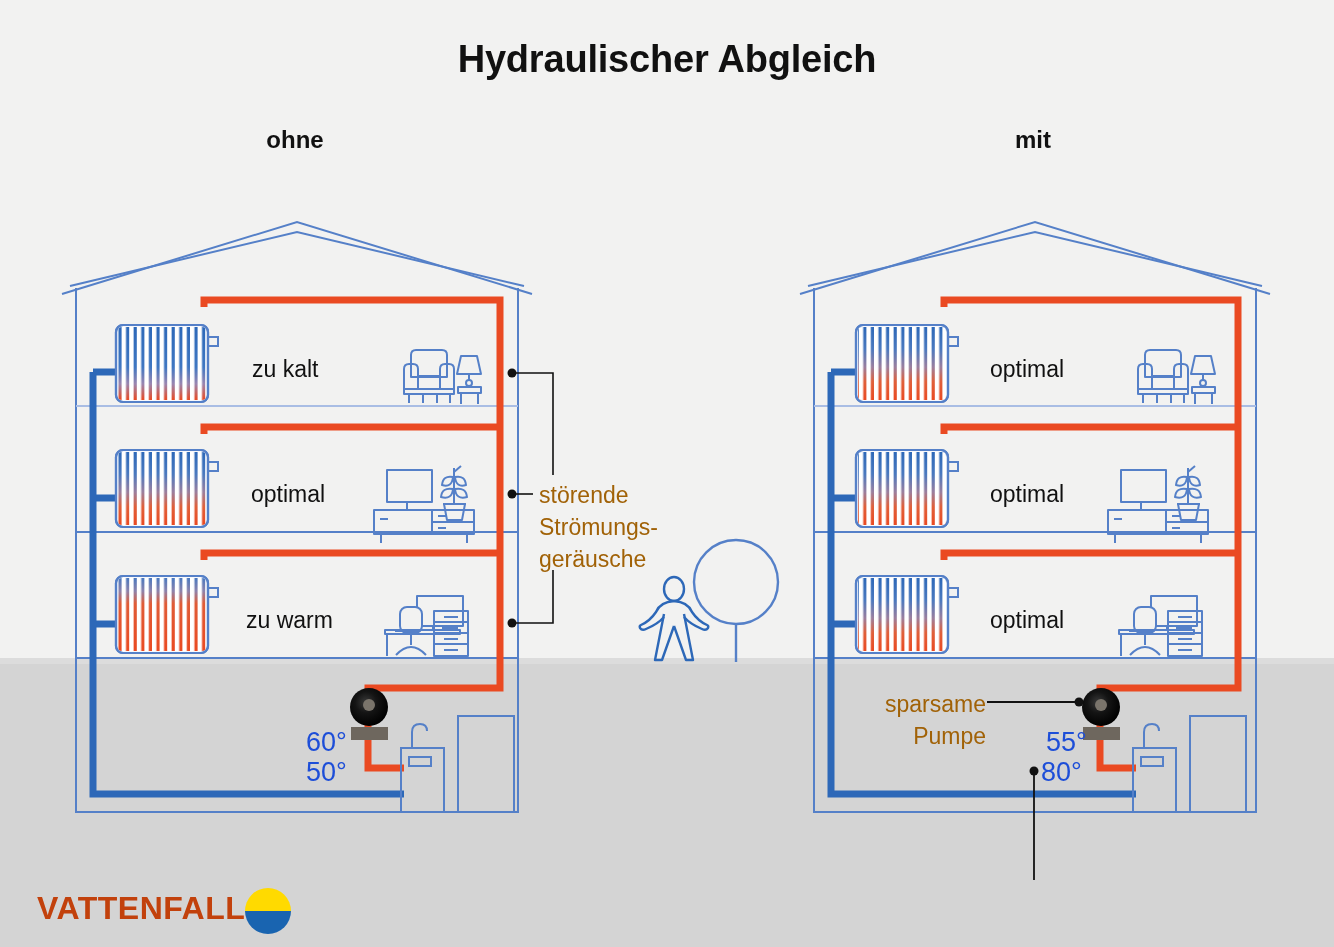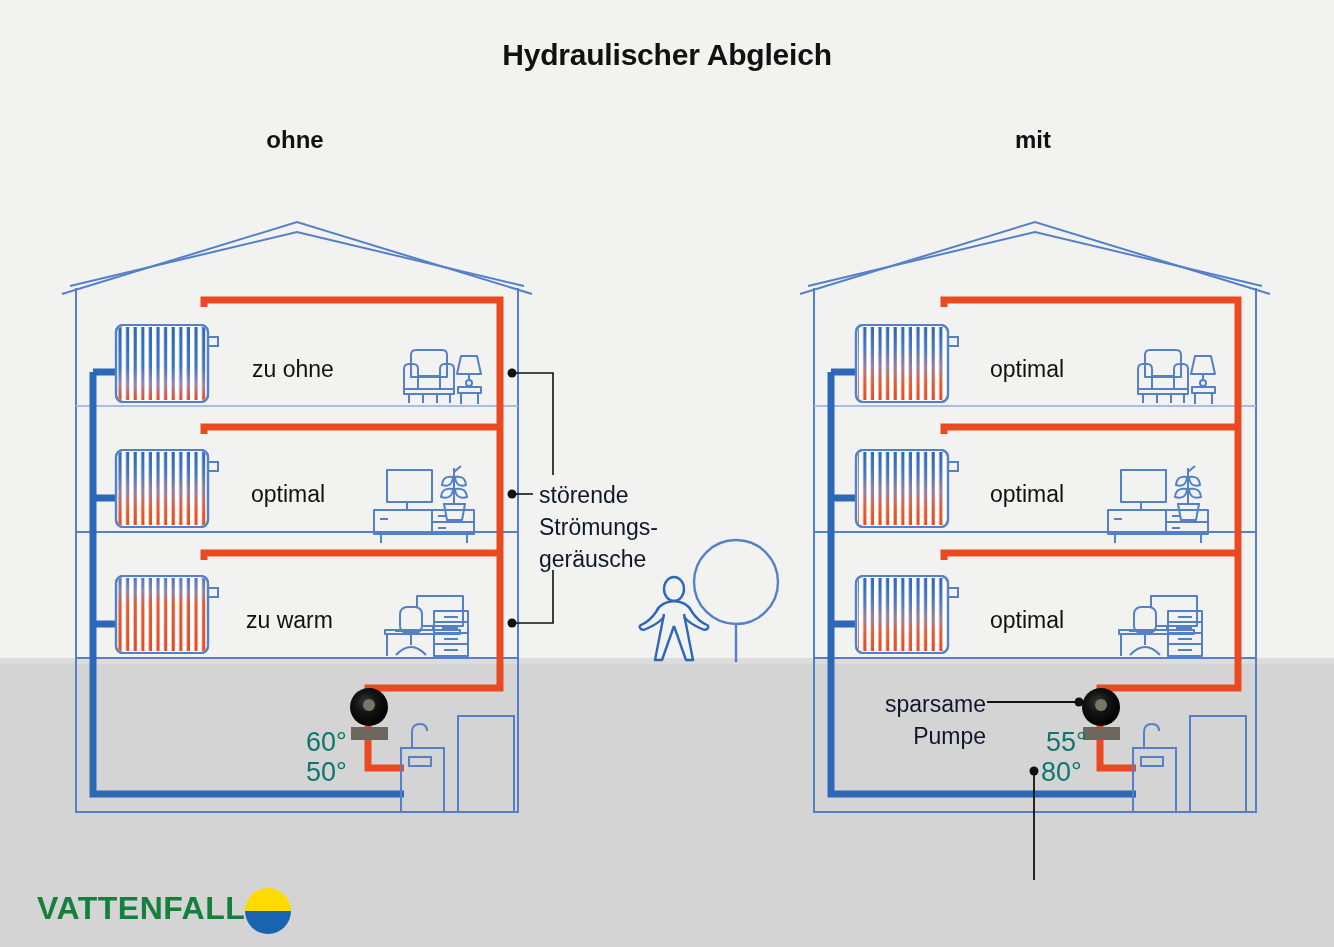--- a/index.html
+++ b/index.html
@@ -20,21 +20,21 @@
     left: 0;
     top: 0;
     width: 1334px;
     height: 947px;
   }
   .ttl {
     position: absolute;
     left: 0;
     width: 1334px;
     text-align: center;
-    font-size: 30px;
+    font-size: 38px;
     font-weight: bold;
     color: #111111;
     letter-spacing: -0.2px;
   }
   .sub {
     position: absolute;
     text-align: center;
     font-size: 24px;
     font-weight: bold;
     color: #111111;
@@ -42,35 +42,35 @@
   }
   .roomlabel {
     position: absolute;
     font-size: 23px;
     color: #111111;
     white-space: nowrap;
   }
   .anno {
     position: absolute;
     font-size: 23px;
-    color: #0f172a;
+    color: #a16207;
     line-height: 32px;
     white-space: pre-line;
   }
   .temp {
     position: absolute;
     font-size: 27px;
-    color: #0f766e;
+    color: #1d4ed8;
     white-space: nowrap;
   }
   .logoword {
     position: absolute;
     font-size: 32px;
     font-weight: bold;
-    color: #15803d;
+    color: #c2410c;
     letter-spacing: 0.5px;
   }
 </style>
 </head>
 <body>
 
 <div id="stage">
 
   <svg class="layer" viewBox="0 0 1334 947">
     <defs>
@@ -430,21 +430,21 @@
   <div class="ttl" style="top:38px;">Hydraulischer Abgleich</div>
 
   <div class="sub" style="left:130px; top:126px; width:330px;">
     <div>ohne</div>
   </div>
 
   <div class="sub" style="left:868px; top:126px; width:330px;">
     <div>mit</div>
   </div>
 
-  <div class="roomlabel" style="left:252px; top:356px;">zu ohne</div>
+  <div class="roomlabel" style="left:252px; top:356px;">zu kalt</div>
   <div class="roomlabel" style="left:251px; top:481px;">optimal</div>
   <div class="roomlabel" style="left:246px; top:607px;">zu warm</div>
 
   <div class="roomlabel" style="left:990px; top:356px;">optimal</div>
   <div class="roomlabel" style="left:990px; top:481px;">optimal</div>
   <div class="roomlabel" style="left:990px; top:607px;">optimal</div>
 
   <div class="anno" style="left:539px; top:479px;">störende
 Strömungs-
 geräusche</div>

